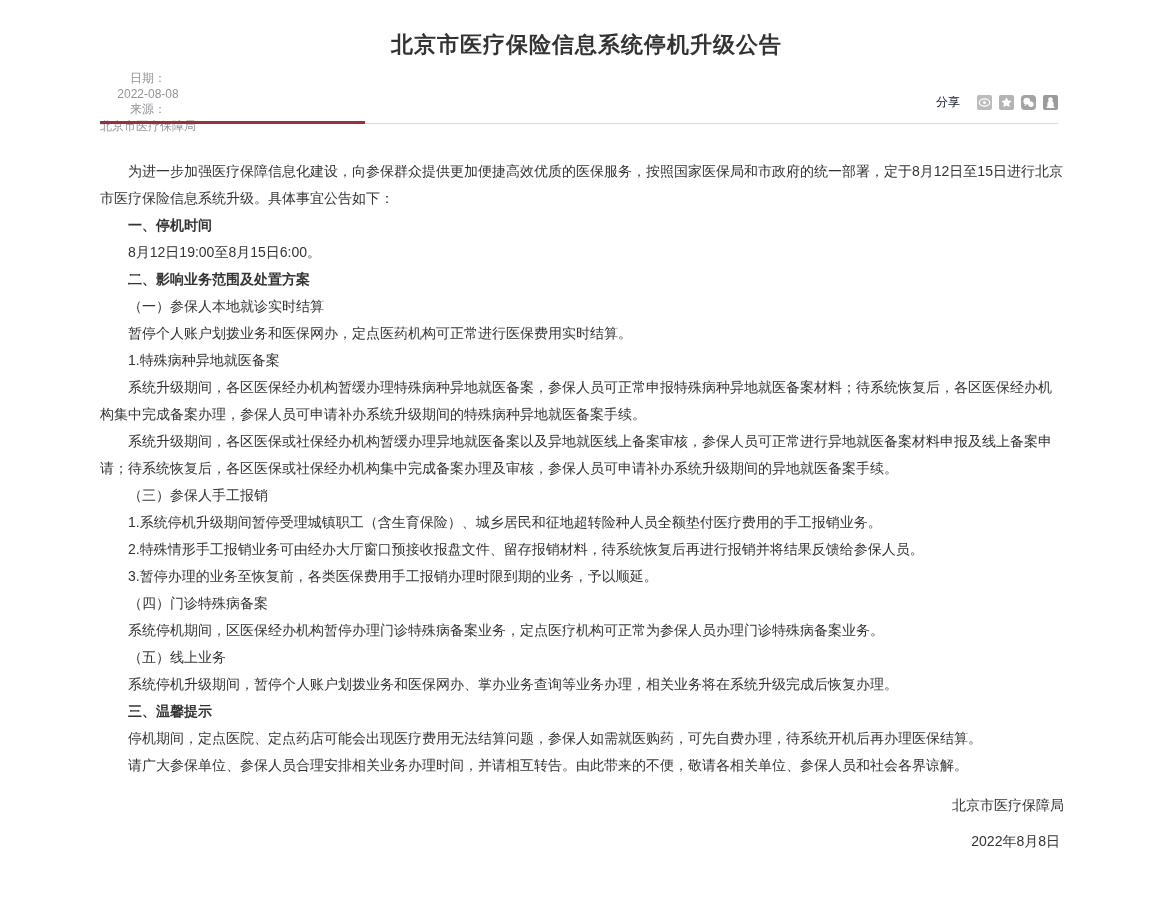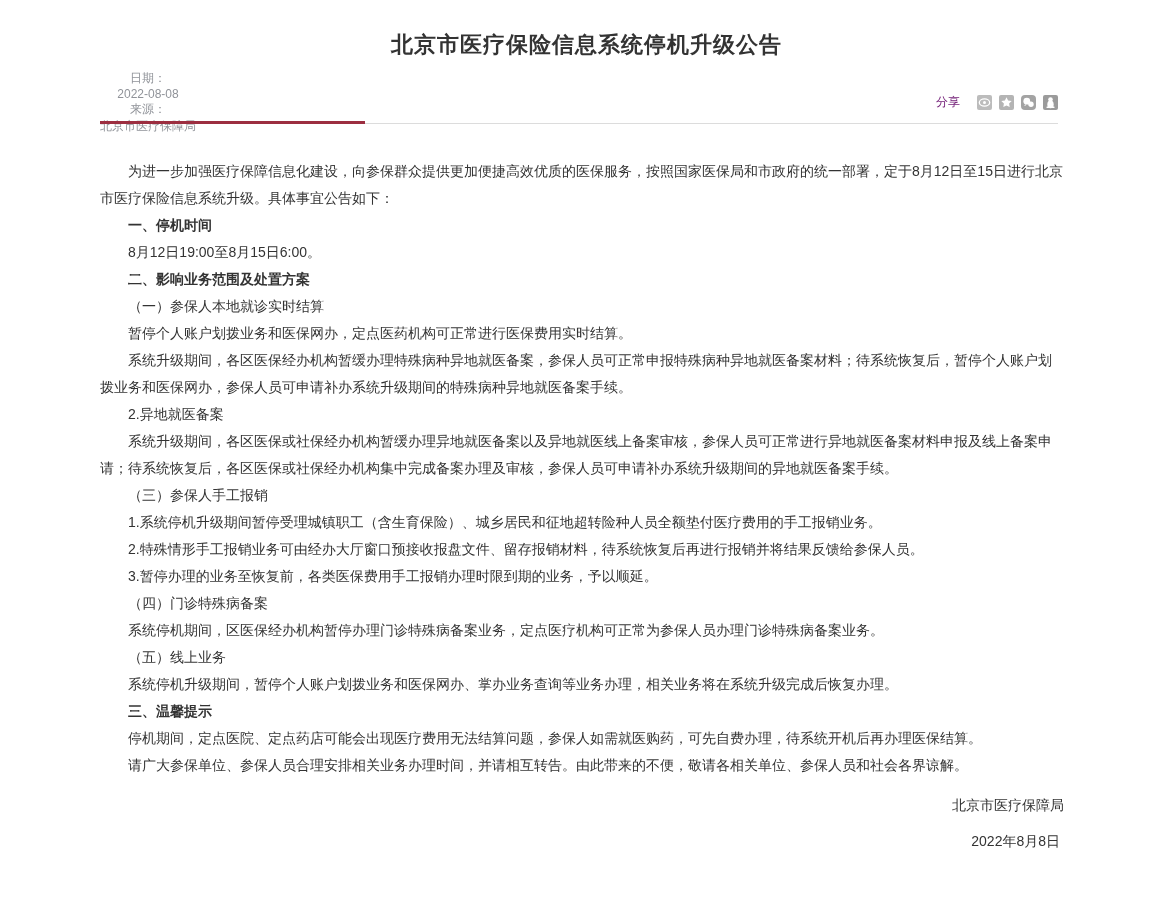--- a/index.html
+++ b/index.html
@@ -34,21 +34,21 @@
     height: 18px;
     display: flex;
     justify-content: space-between;
     align-items: center;
     font-size: 12px;
     color: #909399;
   }
   .meta-left { display: flex; align-items: center; flex-direction: column; }
   .meta-left .gap { display: inline-block; width: 26px; }
   .meta-right { display: flex; align-items: center; }
-  .meta-right .share-label { margin-right: 10px; color: #701a75; }
+  .meta-right .share-label { margin-right: 10px; color: #0f172a; }
   .share-icon {
     display: inline-block;
     width: 15px;
     height: 15px;
     margin-left: 7px;
     border-radius: 2px;
     background: #ababab;
     cursor: pointer;
     vertical-align: middle;
   }
@@ -133,22 +133,22 @@
   <div class="divider-red"></div>
 
   <div class="content">
     <div id="paragraphs">
         <p>为进一步加强医疗保障信息化建设，向参保群众提供更加便捷高效优质的医保服务，按照国家医保局和市政府的统一部署，定于8月12日至15日进行北京市医疗保险信息系统升级。具体事宜公告如下：</p>
         <p class="bold">一、停机时间</p>
         <p>8月12日19:00至8月15日6:00。</p>
         <p class="bold">二、影响业务范围及处置方案</p>
         <p>（一）参保人本地就诊实时结算</p>
         <p>暂停个人账户划拨业务和医保网办，定点医药机构可正常进行医保费用实时结算。</p>
-        <p>系统升级期间，各区医保经办机构暂缓办理特殊病种异地就医备案，参保人员可正常申报特殊病种异地就医备案材料；待系统恢复后，暂停个人账户划拨业务和医保网办，参保人员可申请补办系统升级期间的特殊病种异地就医备案手续。</p>
-        <p>2.异地就医备案</p>
+        <p>1.特殊病种异地就医备案</p>
+        <p>系统升级期间，各区医保经办机构暂缓办理特殊病种异地就医备案，参保人员可正常申报特殊病种异地就医备案材料；待系统恢复后，各区医保经办机构集中完成备案办理，参保人员可申请补办系统升级期间的特殊病种异地就医备案手续。</p>
         <p>系统升级期间，各区医保或社保经办机构暂缓办理异地就医备案以及异地就医线上备案审核，参保人员可正常进行异地就医备案材料申报及线上备案申请；待系统恢复后，各区医保或社保经办机构集中完成备案办理及审核，参保人员可申请补办系统升级期间的异地就医备案手续。</p>
         <p>（三）参保人手工报销</p>
         <p>1.系统停机升级期间暂停受理城镇职工（含生育保险）、城乡居民和征地超转险种人员全额垫付医疗费用的手工报销业务。</p>
         <p>2.特殊情形手工报销业务可由经办大厅窗口预接收报盘文件、留存报销材料，待系统恢复后再进行报销并将结果反馈给参保人员。</p>
         <p>3.暂停办理的业务至恢复前，各类医保费用手工报销办理时限到期的业务，予以顺延。</p>
         <p>（四）门诊特殊病备案</p>
         <p>系统停机期间，区医保经办机构暂停办理门诊特殊病备案业务，定点医疗机构可正常为参保人员办理门诊特殊病备案业务。</p>
         <p>（五）线上业务</p>
         <p>系统停机升级期间，暂停个人账户划拨业务和医保网办、掌办业务查询等业务办理，相关业务将在系统升级完成后恢复办理。</p>
         <p class="bold">三、温馨提示</p>

